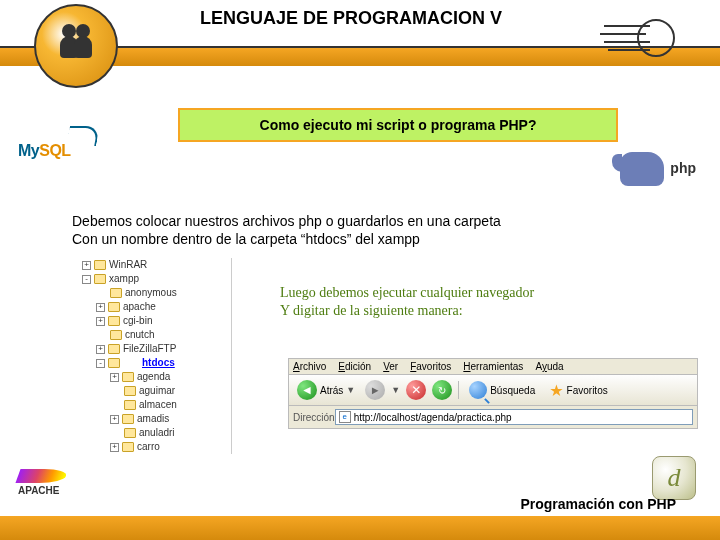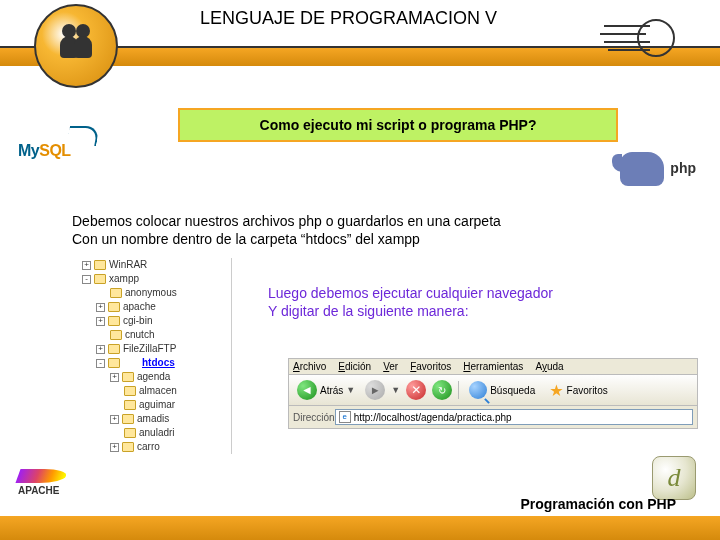--- a/index.html
+++ b/index.html
@@ -1,19 +1,19 @@
 <!DOCTYPE html>
 <html><head>
 <meta charset="utf-8">
 <style>
   * { box-sizing: border-box; margin: 0; padding: 0; }
   body { width: 720px; height: 540px; font-family: Arial, sans-serif; background: #fff; position: relative; overflow: hidden; }
   
   .header { position: relative; height: 80px; }
-  .title { position: absolute; top: 8px; left: 200px; font-size: 18px; font-weight: normal; color: #000; }
+  .title { position: absolute; top: 8px; left: 200px; font-size: 18px; font-weight: bold; color: #000; }
   .header-line { position: absolute; top: 48px; left: 0; right: 0; height: 18px; background: linear-gradient(to bottom, #f5a623 0%, #d58a0c 100%); }
   .header-line::before { content:""; position:absolute; top:-2px; left:0; right:0; height:2px; background:#333; }
   
   .logo-circle { position: absolute; top: 4px; left: 34px; width: 84px; height: 84px; border-radius: 50%; background: radial-gradient(circle at 35% 35%, #fff 0%, #f7b733 30%, #d58a0c 100%); border: 2px solid #333; z-index: 3; display:flex; align-items:center; justify-content:center; }
   .people { width: 40px; height: 48px; position: relative; }
   .person { position: absolute; background: #333; }
   .p1 { width: 14px; height: 14px; border-radius: 50%; top: 2px; left: 6px; }
   .p1b { width: 18px; height: 22px; border-radius: 9px 9px 4px 4px; top: 14px; left: 4px; }
   .p2 { width: 14px; height: 14px; border-radius: 50%; top: 2px; right: 6px; }
   .p2b { width: 18px; height: 22px; border-radius: 9px 9px 4px 4px; top: 14px; right: 4px; }
@@ -37,21 +37,21 @@
   
   .tree { position: absolute; top: 258px; left: 72px; width: 160px; font-size: 10px; font-family: Tahoma, sans-serif; color: #333; line-height: 14px; border-right: 1px solid #ccc; padding-right: 4px; }
   .tree .node { display: flex; align-items: center; gap: 3px; white-space: nowrap; }
   .tree .exp { display: inline-flex; width: 9px; height: 9px; border: 1px solid #888; align-items: center; justify-content: center; font-size: 8px; line-height: 1; background: #fff; }
   .tree .folder { width: 12px; height: 10px; background: #ffe79c; border: 1px solid #c9a227; border-radius: 1px; display: inline-block; }
   .tree .blue { color: #00f; text-decoration: underline; font-weight: bold; padding-left: 19px; }
   .tree .l1 { padding-left: 10px; }
   .tree .l2 { padding-left: 24px; }
   .tree .l3 { padding-left: 38px; }
   
-  .instr2 { position: absolute; top: 284px; left: 268px; right: 60px; font-size: 14px; color: #6d28d9; line-height: 1.3; }
+  .instr2 { position: absolute; top: 284px; left: 280px; right: 60px; font-size: 14px; color: #4d7c0f; line-height: 1.3; font-family: Liberation Serif, serif; }
   
   .browser { position: absolute; top: 358px; left: 276px; width: 410px; border: 1px solid #bbb; font-family: Tahoma, sans-serif; font-size: 10px; background: #ece9d8; margin-left: 12px; }
   .browser .menu { padding: 2px 4px; display: flex; gap: 12px; border-bottom: 1px solid #bbb; }
   .browser .menu span u { text-decoration: underline; }
   .browser .toolbar { padding: 3px 4px; display: flex; align-items: center; gap: 6px; border-bottom: 1px solid #bbb; background: linear-gradient(#fefefe,#e8e5d4); }
   .browser .btn { display: flex; align-items: center; gap: 3px; padding: 2px 4px; }
   .browser .circle { width: 20px; height: 20px; border-radius: 50%; display: inline-flex; align-items: center; justify-content: center; color: #fff; font-size: 12px; }
   .browser .green { background: radial-gradient(circle at 30% 30%, #7fe67f, #1a8f1a); }
   .browser .gray  { background: radial-gradient(circle at 30% 30%, #ddd, #aaa); color:#666; font-size:11px; }
   .browser .red   { background: radial-gradient(circle at 30% 30%, #ff9b9b, #c62828); }
@@ -155,26 +155,26 @@
       <span><span class="blue">htdocs</span></span>
     </div>
     <div class="node l3">
       <span class="exp">+</span>
       <span class="folder"></span>
       <span>agenda</span>
     </div>
     <div class="node l3">
       <span style="width:11px;display:inline-block"></span>
       <span class="folder"></span>
+      <span>aguimar</span>
+    </div>
+    <div class="node l3">
+      <span style="width:11px;display:inline-block"></span>
+      <span class="folder"></span>
       <span>almacen</span>
-    </div>
-    <div class="node l3">
-      <span style="width:11px;display:inline-block"></span>
-      <span class="folder"></span>
-      <span>aguimar</span>
     </div>
     <div class="node l3">
       <span class="exp">+</span>
       <span class="folder"></span>
       <span>amadis</span>
     </div>
     <div class="node l3">
       <span style="width:11px;display:inline-block"></span>
       <span class="folder"></span>
       <span>anuladri</span>

